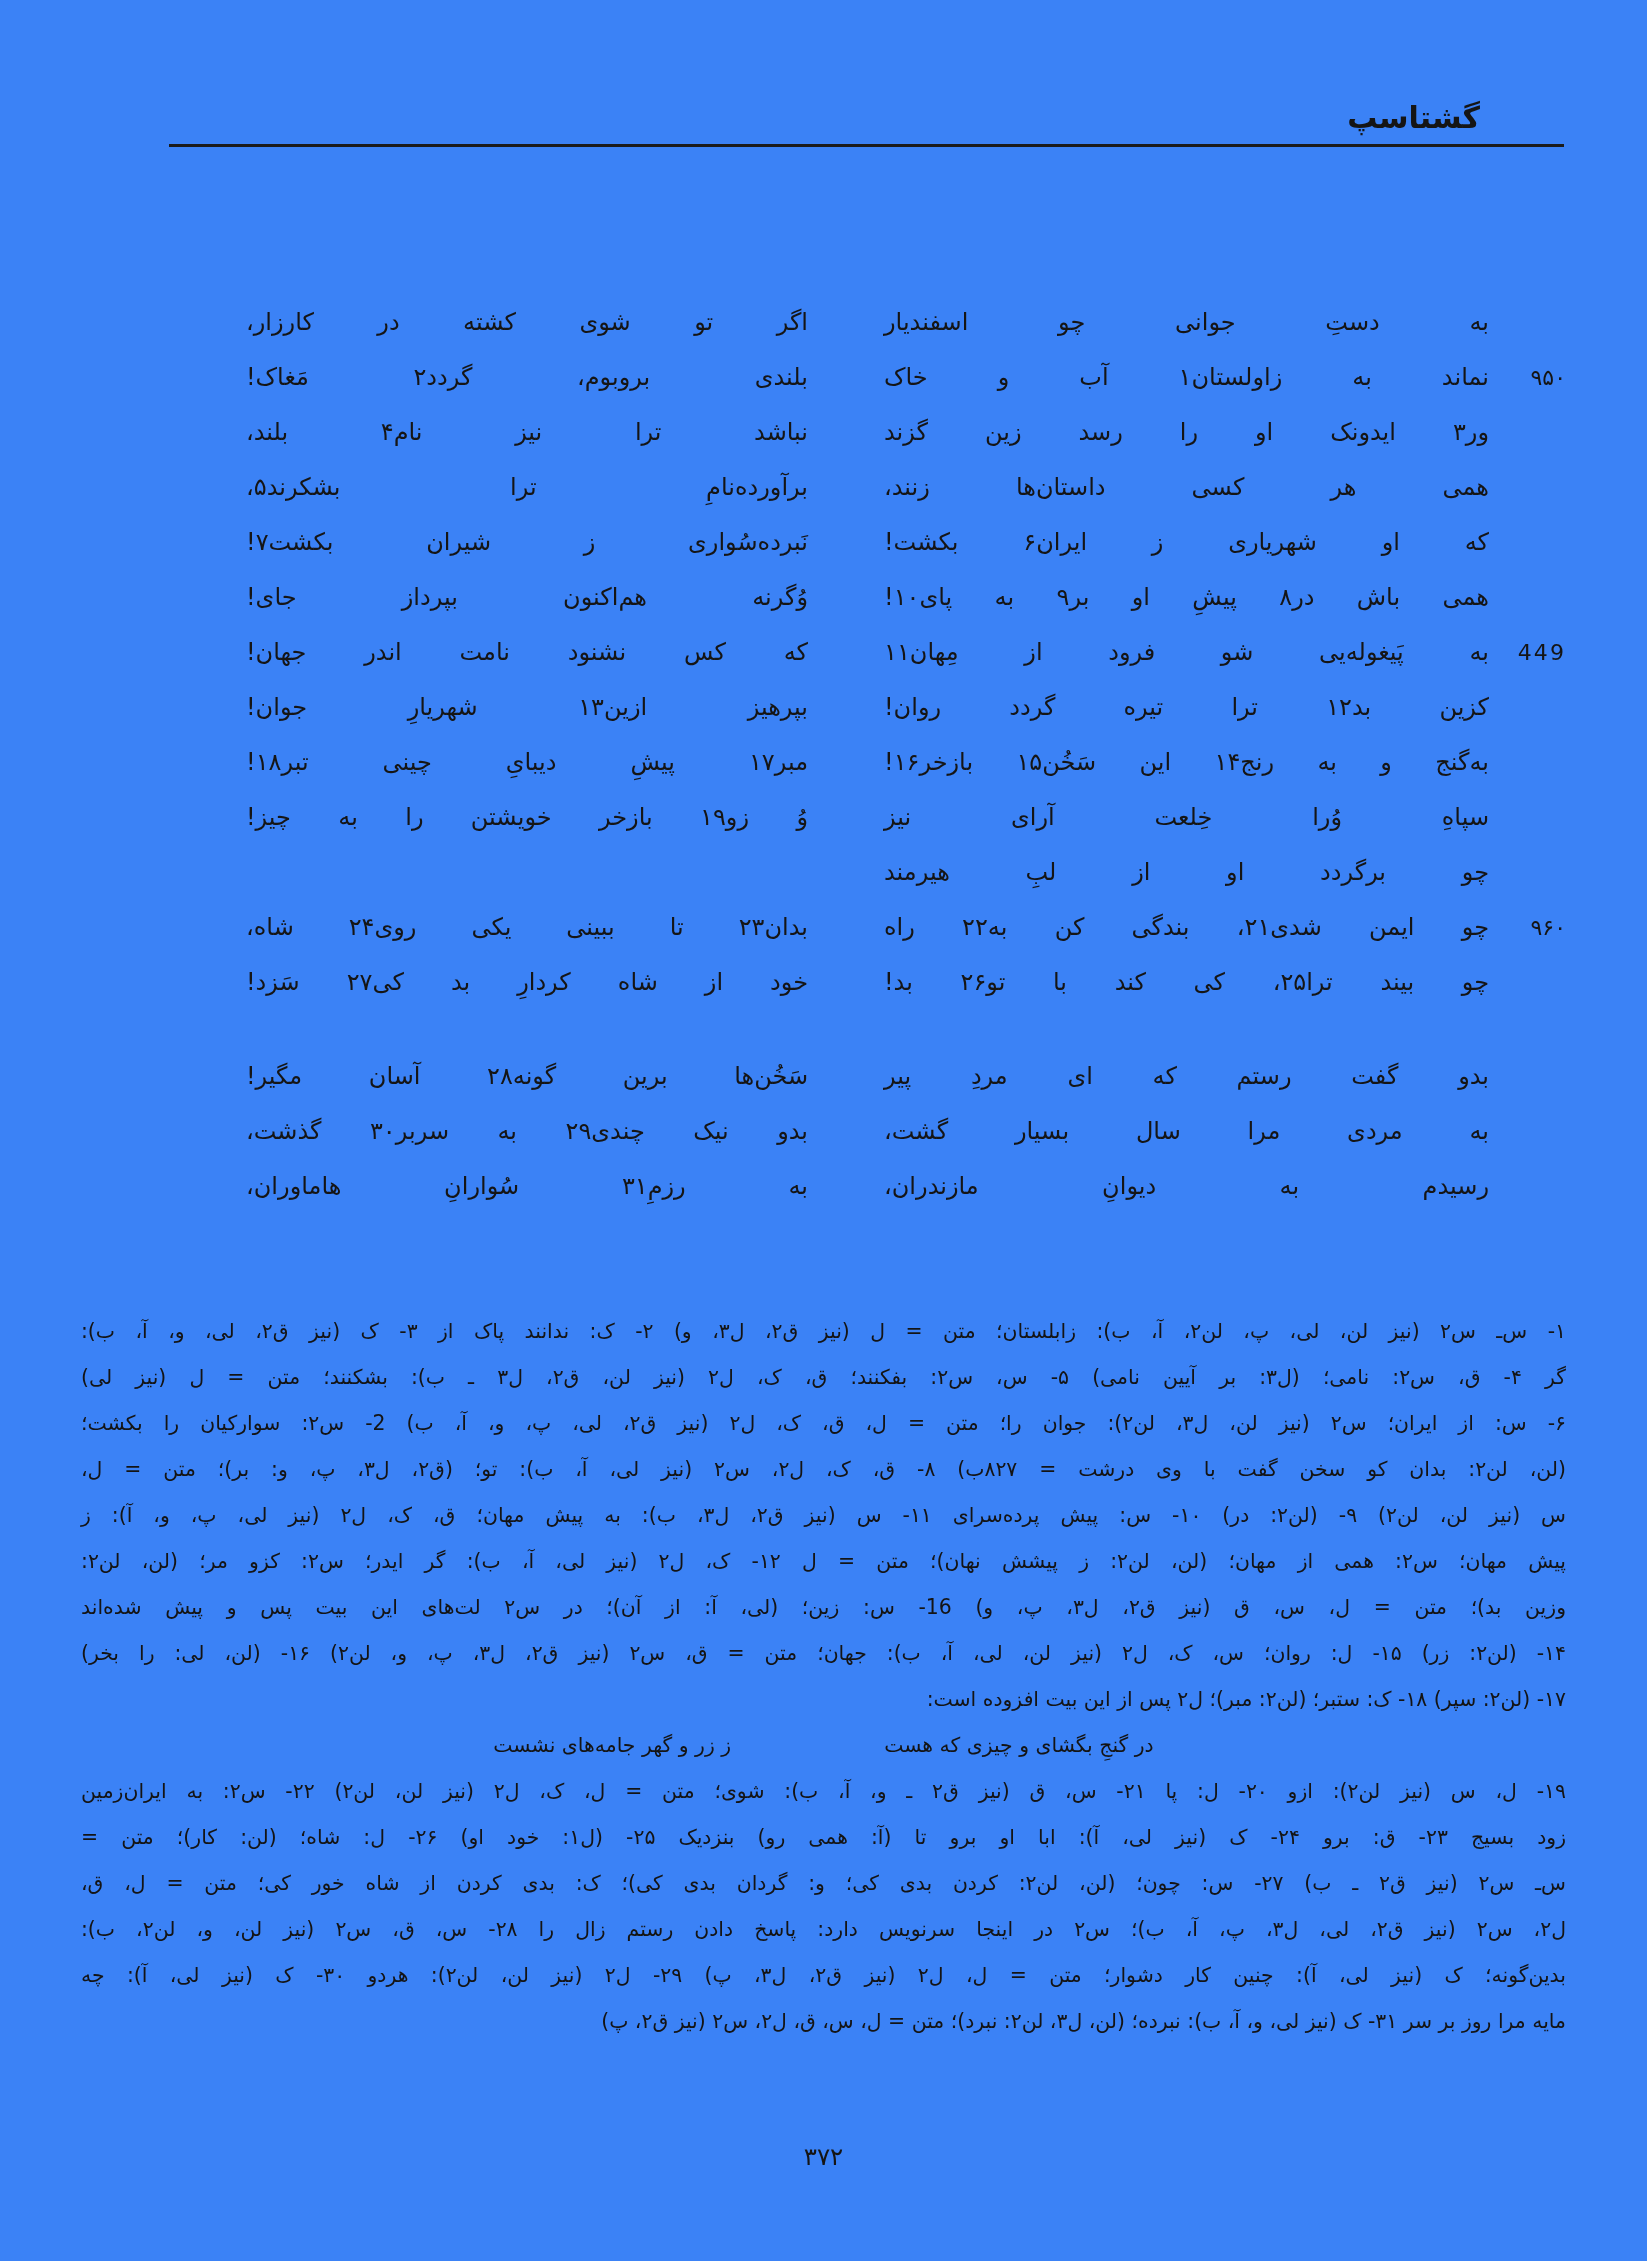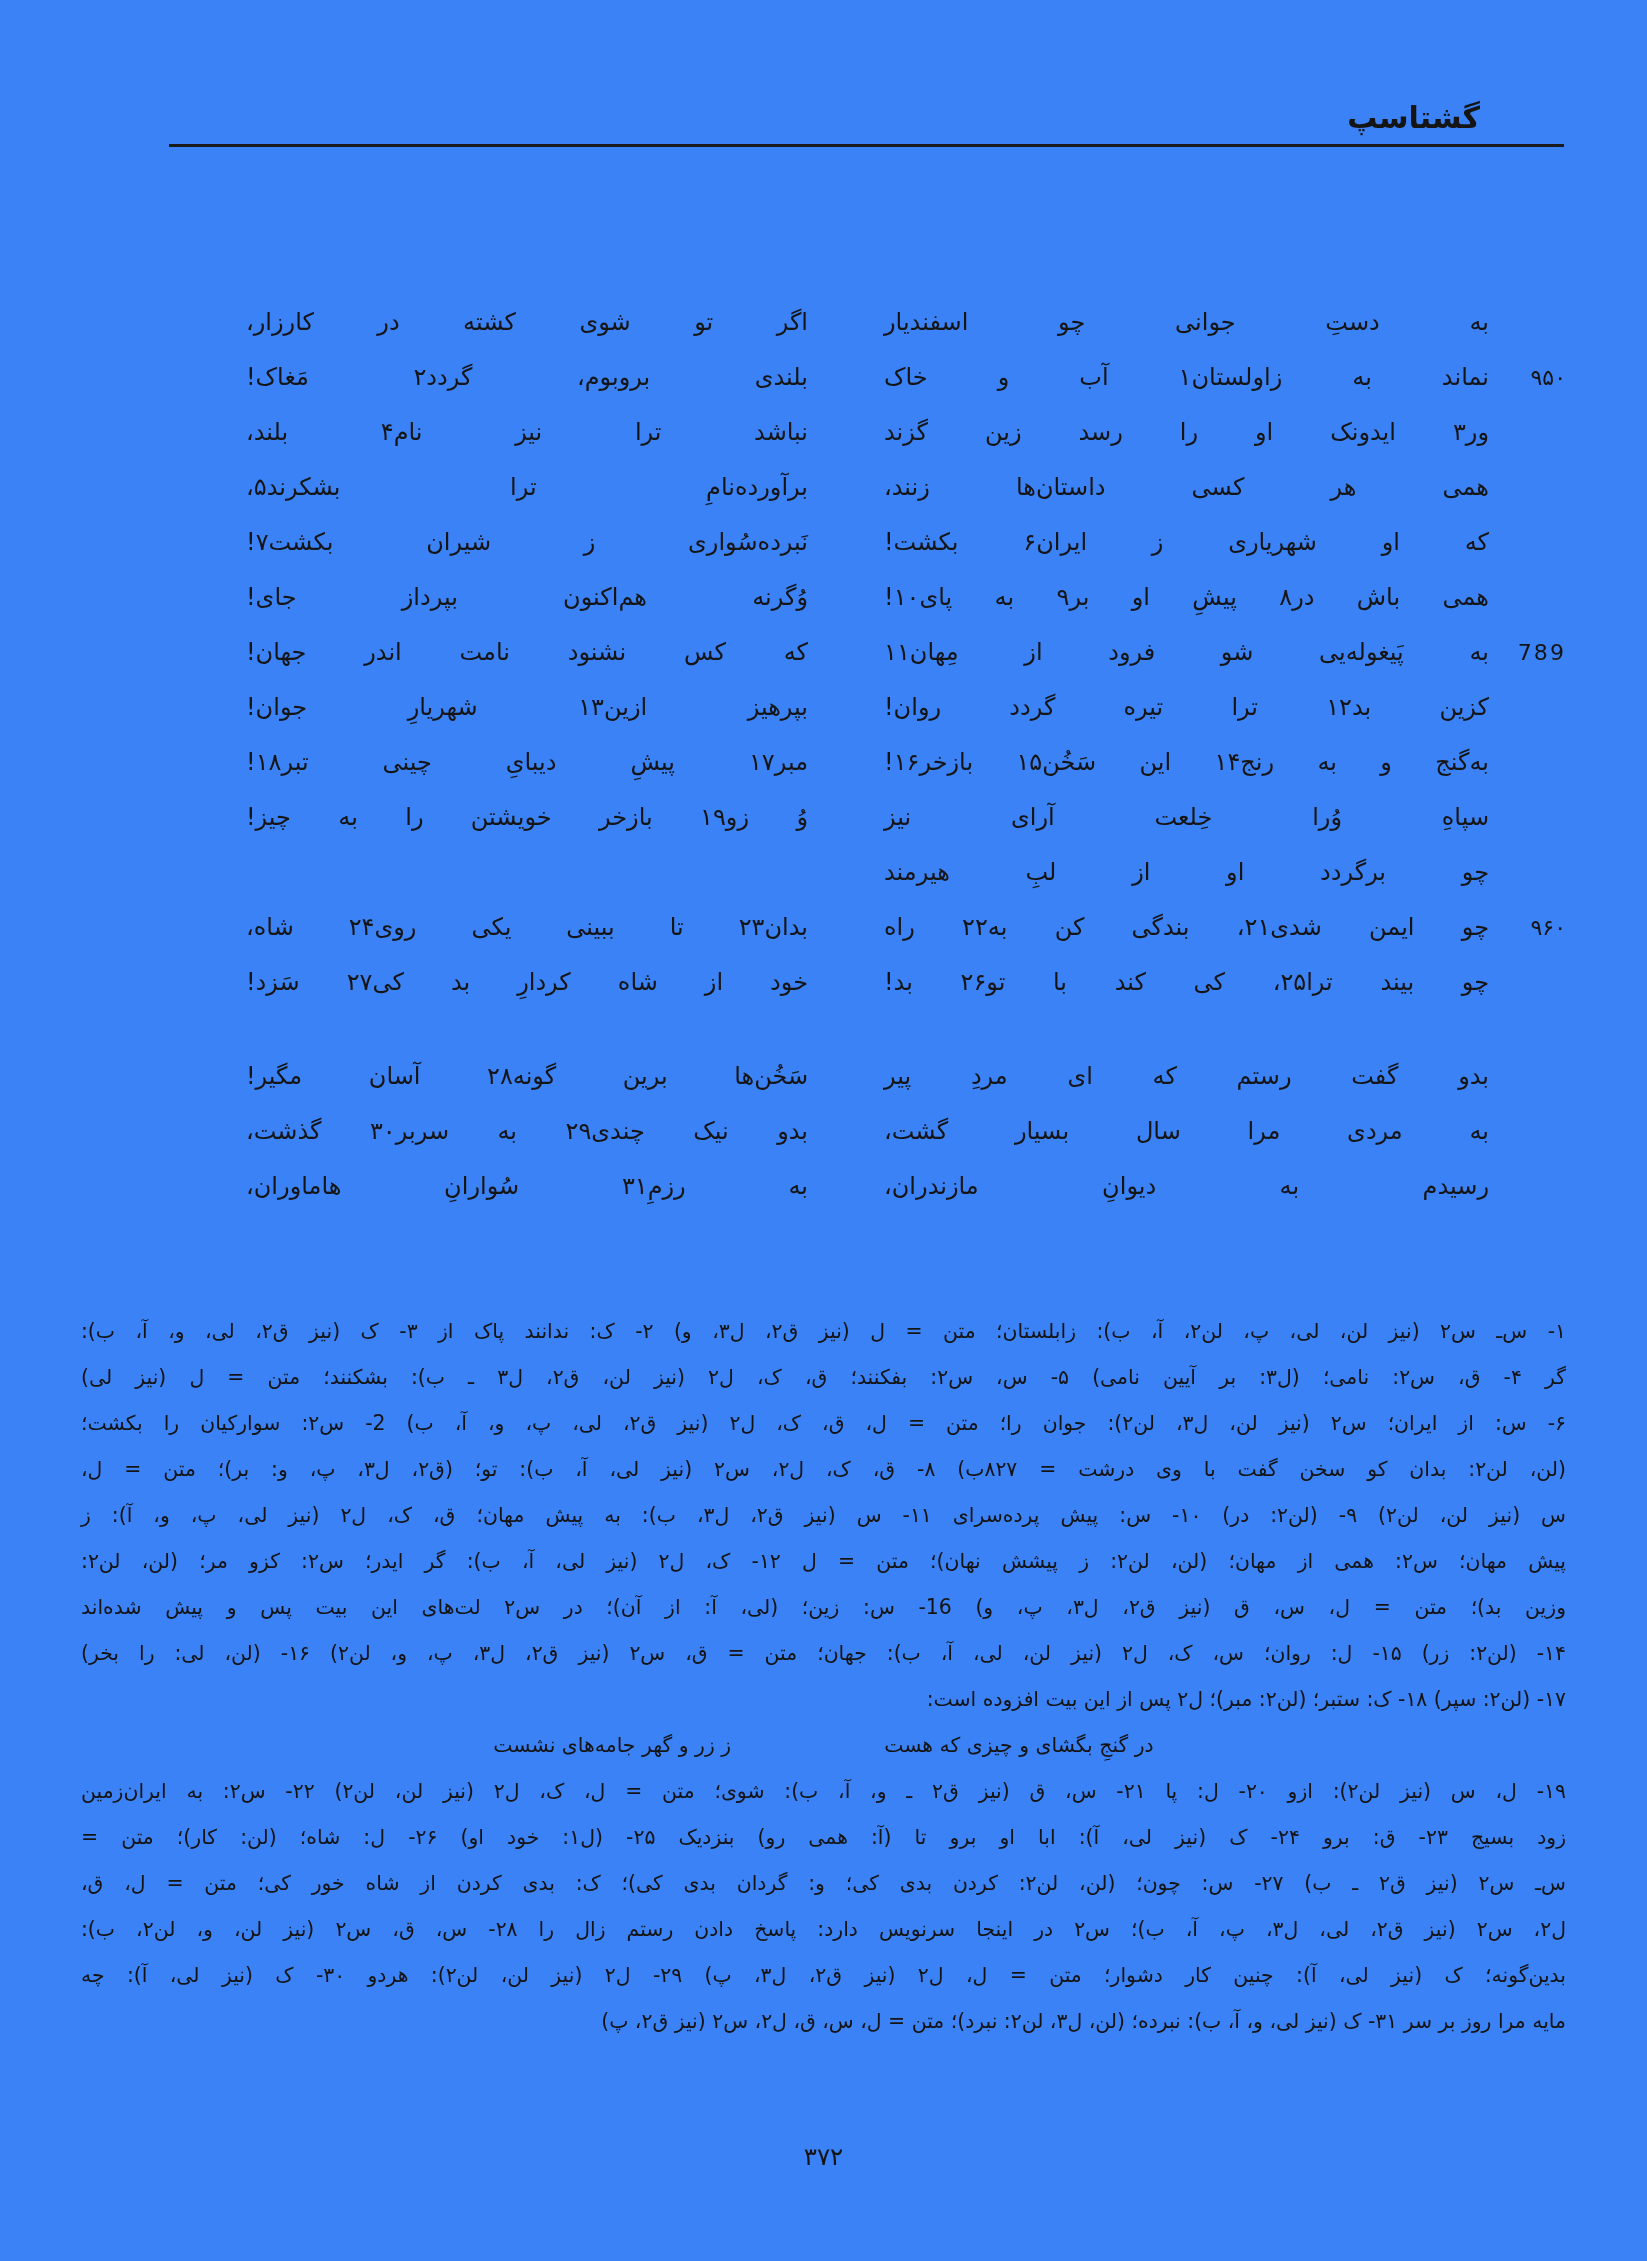--- a/index.html
+++ b/index.html
@@ -92,21 +92,21 @@
       <div class="vnum"></div>
       <div class="hemi h1">که او شهریاری ز ایران۶ بکشت!</div>
       <div class="hemi h2">نَبرده‌سُواری ز شیران بکشت۷!</div>
     </div>
     <div class="vrow">
       <div class="vnum"></div>
       <div class="hemi h1">همی باش در۸ پیشِ او بر۹ به پای۱۰!</div>
       <div class="hemi h2">وُگرنه هم‌اکنون بپرداز جای!</div>
     </div>
     <div class="vrow">
-      <div class="vnum">789</div>
+      <div class="vnum">449</div>
       <div class="hemi h1">به پَیغوله‌یی شو فرود از مِهان۱۱</div>
       <div class="hemi h2">که کس نشنود نامت اندر جهان!</div>
     </div>
     <div class="vrow">
       <div class="vnum"></div>
       <div class="hemi h1">کزین بد۱۲ ترا تیره گردد روان!</div>
       <div class="hemi h2">بپرهیز ازین۱۳ شهریارِ جوان!</div>
     </div>
     <div class="vrow">
       <div class="vnum"></div>

